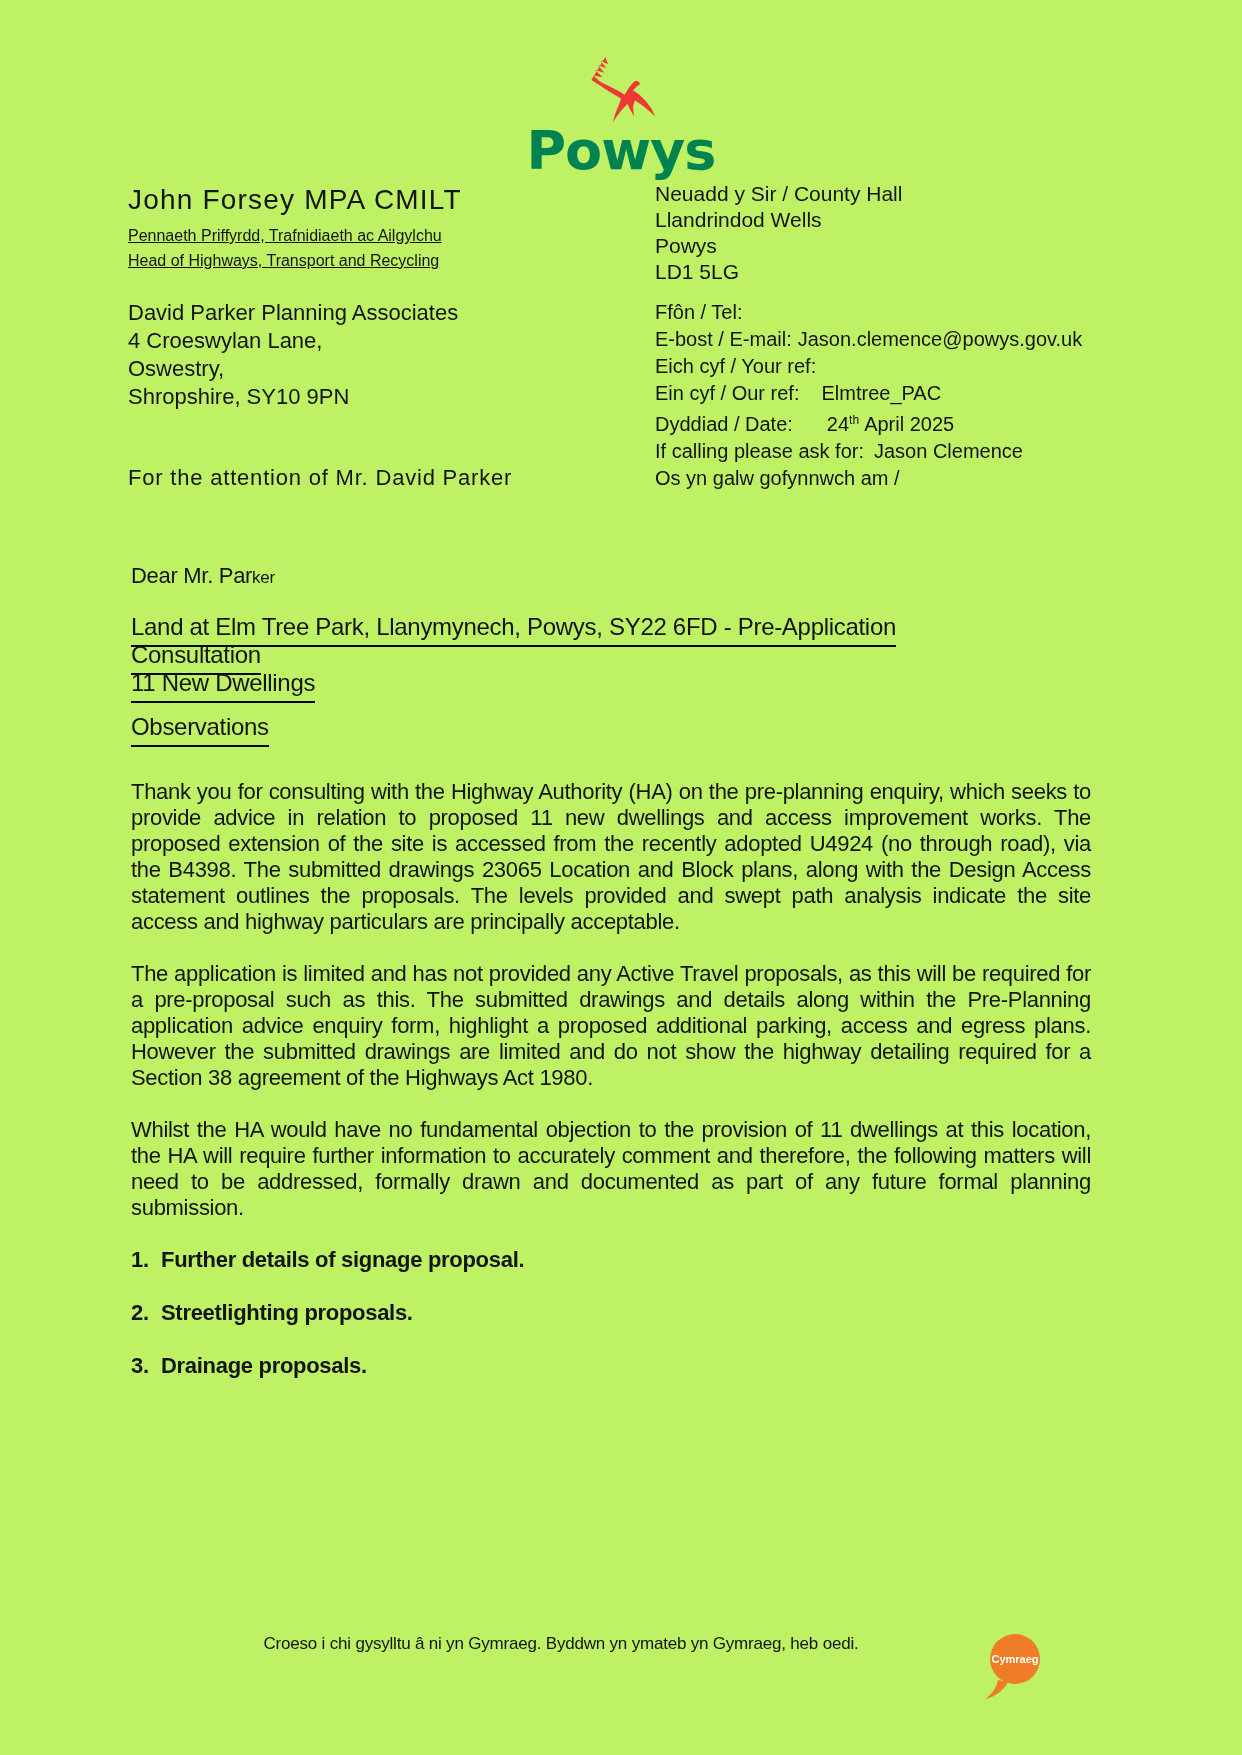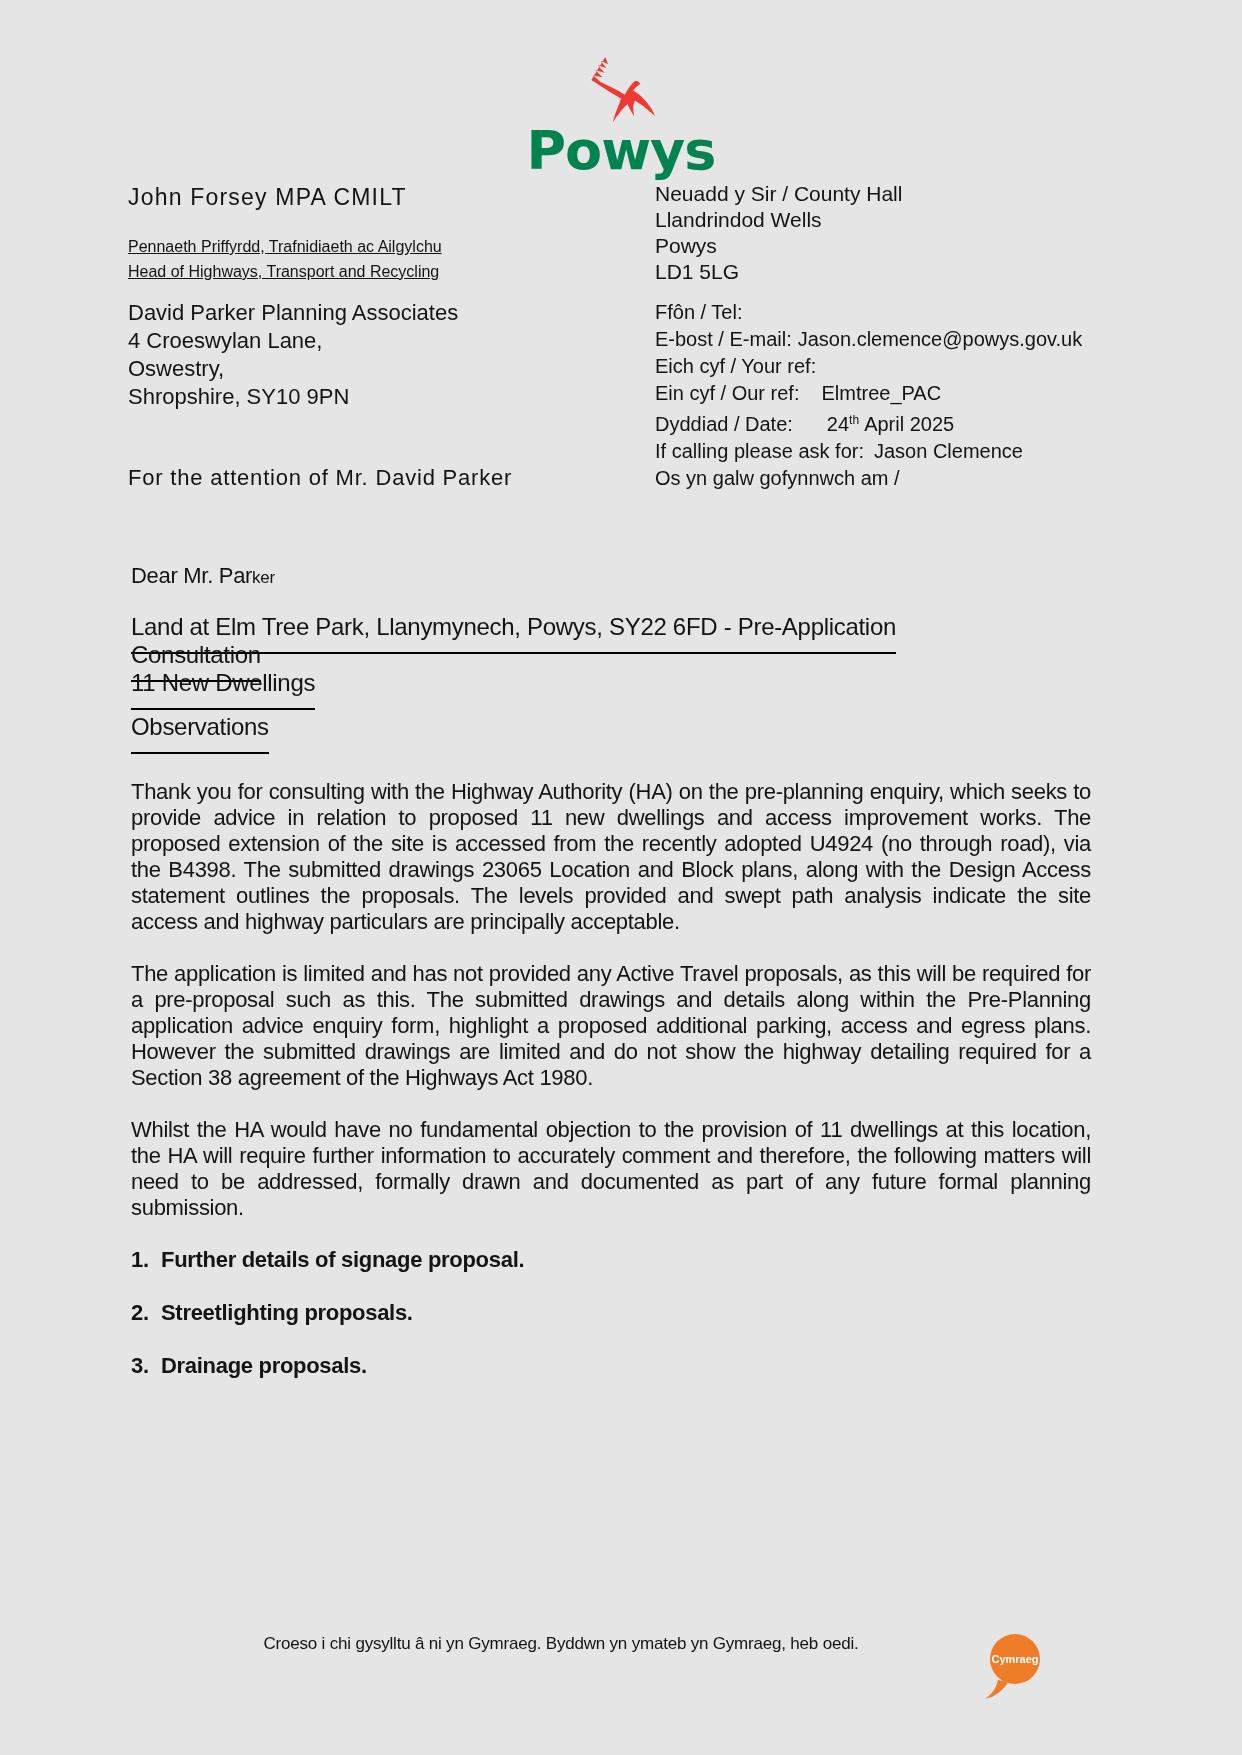--- a/index.html
+++ b/index.html
@@ -1,36 +1,36 @@
 <!DOCTYPE html>
 <html><head>
 <meta charset="utf-8">
 <style>
   html,body { margin:0; padding:0; background:#ffffff; }
   .page {
     position:relative;
     width:1242px; height:1755px;
-    background:#e5e5e5;
+    background:#bef264;
     font-family:"Liberation Sans", sans-serif;
     color:#141414;
     overflow:hidden;
   }
 
   
   .logo { position:absolute; top:56px; left:0; right:0; text-align:center; }
   .logo .bird { display:block; margin:0 auto -6px auto; width:86px; height:74px; }
   .logo .wordmark {
     font-family:"DejaVu Sans", sans-serif;
     font-weight:bold; font-size:54px; line-height:1;
     color:#008350; letter-spacing:-1px;
   }
 
   
   .sender { position:absolute; left:128px; top:184px; }
-  .sender .name { font-size:23px; letter-spacing:1.2px; margin-bottom:23px; }
+  .sender .name { font-size:28px; letter-spacing:1.2px; margin-bottom:7px; }
   .sender .role { font-size:16px; line-height:25px;text-decoration:underline; }
 
   .council { position:absolute; left:655px; top:181px; font-size:21px; line-height:26px; }
 
   .recipient { position:absolute; left:128px; top:299px; font-size:22px; line-height:28px; }
 
   .contact { position:absolute; left:655px; top:299px; font-size:20px; line-height:27px; white-space:nowrap; }
   .contact .gap-sm { margin-left:6px; }
   .contact .gap-md { margin-left:10px; }
   .contact .gap-ref { margin-left:22px; }
@@ -39,21 +39,21 @@
   .sup { font-size:12px; vertical-align:7px; }
 
   .attention { position:absolute; left:128px; top:465px; font-size:22px; letter-spacing:0.8px; }
 
   .salutation { position:absolute; left:131px; top:563px; font-size:22px; letter-spacing:-0.3px; }
   .salutation .small { font-size:17px; }
 
   
   .body-block { position:absolute; left:131px; top:613px; width:960px; letter-spacing:-0.3px; }
   .subject { font-size:24px; line-height:28px; margin-bottom:16px; }
-  .u { border-bottom:2px solid #000; padding-bottom:12px; }
+  .u { border-bottom:2px solid #000; padding-bottom:5px; }
   .observations { font-size:24px; line-height:28px; margin-bottom:38px; }
   .para { font-size:22px; line-height:26px; text-align:justify; margin:0 0 26px 0; }
   .list-item { font-size:22px; line-height:26px; margin-bottom:27px;font-weight:bold; }
   .list-item .num { display:inline-block; width:30px; }
 
   
   .footer { position:absolute; left:128px; top:1632px; width:866px; text-align:center; letter-spacing:-0.2px; }
   .footer .site { font-size:20px; margin-bottom:4px; }
   .footer .line { font-size:17px; line-height:24px; }
 

